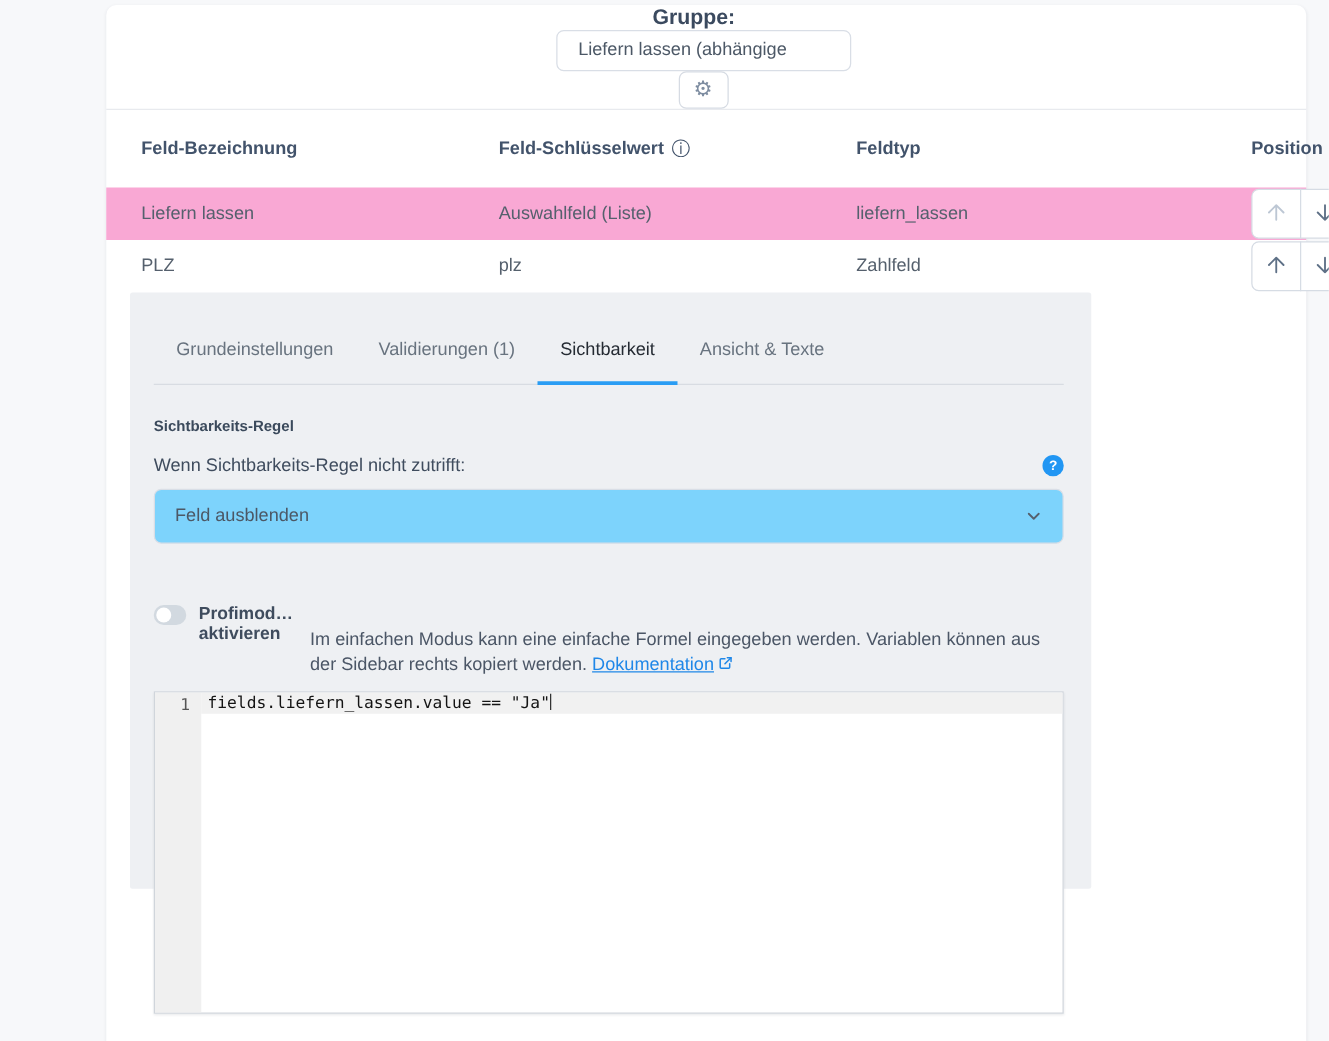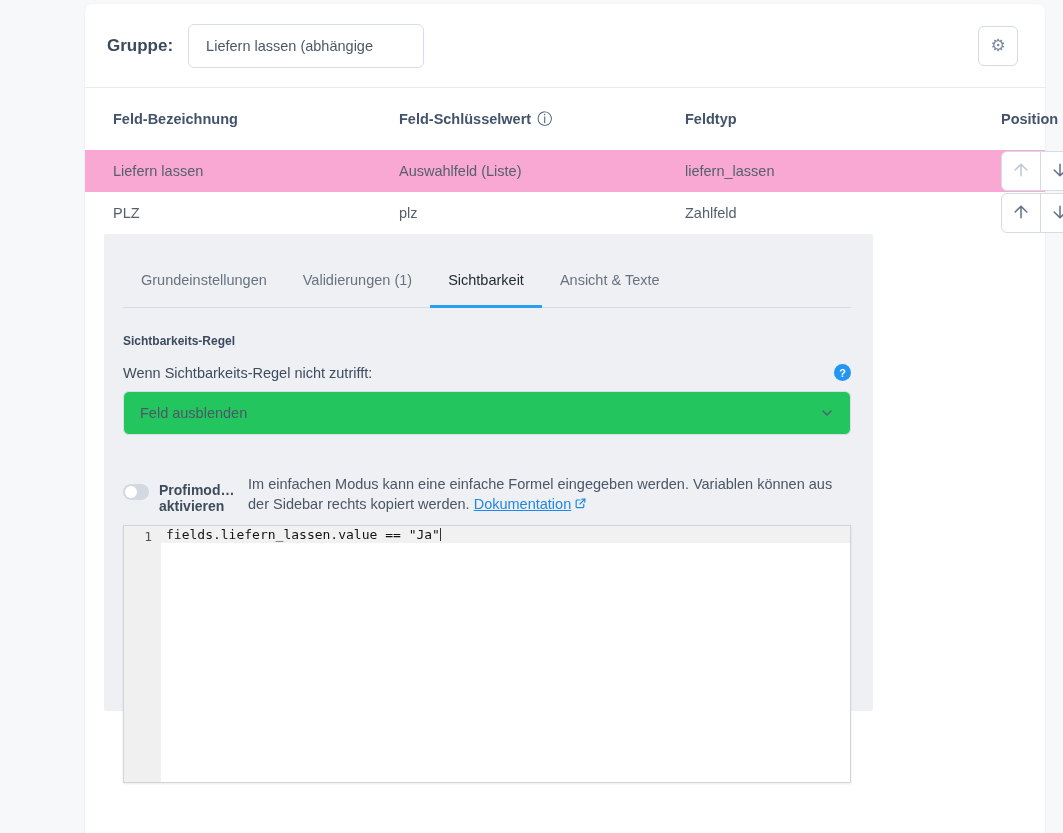--- a/index.html
+++ b/index.html
@@ -12,21 +12,21 @@
     color:#4e5a68;
   }
   .card {
     position:absolute; left:85px; top:4px; width:960px; height:829px;
     background:#ffffff; border-radius:8px 8px 0 0;
     box-shadow:0 1px 3px rgba(30,40,60,.08);
   }
   
   .card-header {
     height:84px; display:flex; align-items:center;
-    padding:0 27px 0 22px; border-bottom:1px solid #e8eaee;
+    padding:0 27px 0 22px; border-bottom:1px solid #e8eaee;flex-direction:column;
   }
   .group-label { font-size:17px; font-weight:700; color:#3b4a5f; margin-right:15px; }
   .group-box {
     width:236px; height:44px; border:1px solid #d9dee6; border-radius:6px;
     background:#fff; display:flex; align-items:center; padding-left:17px;
     font-size:14.5px; color:#4c5866; overflow:hidden; white-space:nowrap;
     cursor:pointer;
   }
   .flex-spacer { flex:1; }
   .icon-btn {
@@ -77,39 +77,39 @@
   .cond-row {
     margin-top:16px; display:flex; align-items:center; justify-content:space-between;
     font-size:14.5px; color:#3f4c5e;gap:44px;
   }
   .help-badge {
     width:17px; height:17px; border-radius:50%; background:#2196f3; color:#fff;
     font-size:11px; font-weight:700; display:flex; align-items:center; justify-content:center;
     cursor:pointer;
   }
   .select-box {
-    margin-top:10px; height:44px; background:#22c55e; border:1px solid #d9dee6;
+    margin-top:10px; height:44px; background:#7dd3fc; border:1px solid #d9dee6;
     border-radius:6px; display:flex; align-items:center; justify-content:space-between;
     padding:0 15px 0 16px; font-size:14.5px; color:#4c5866; cursor:pointer;
   }
   .chevron { color:#55606d; display:flex; }
   .toggle-row { margin-top:39px; display:flex; align-items:flex-start; }
   .toggle {
     width:26px; height:16px; border-radius:9px; background:#d2d9e0; position:relative;
     margin-top:10px; flex:0 0 26px; cursor:pointer;
   }
   .toggle .knob {
     position:absolute; left:2px; top:2px; width:12px; height:12px; border-radius:50%;
     background:#fff;
   }
   .toggle-label {
     width:80px; margin:8px 9px 0 10px; font-size:14px; font-weight:700;
     color:#3f4c5e; line-height:16px; flex:0 0 80px;
   }
-  .toggle-desc { flex:1; font-size:14.5px; color:#4b5666; line-height:20px; }
+  .toggle-desc { flex:1; font-size:14.5px; color:#4b5666; line-height:20px;margin-top:28px; }
   .doc-link { color:#1f87e8; text-decoration:underline; cursor:pointer; }
   .ext-icon { display:inline-block; vertical-align:-1px; color:#1f87e8; margin-left:3px; }
   
   .editor {
     margin-top:10px; height:258px; background:#fff; border:1px solid #d0d5db;
     box-shadow:0 1px 2px rgba(30,40,60,.10); display:flex; overflow:hidden;
   }
   .gutter {
     width:37px; background:#f0f0f0; flex:0 0 37px;
     font-family:"DejaVu Sans Mono", monospace; font-size:13px; color:#555;

